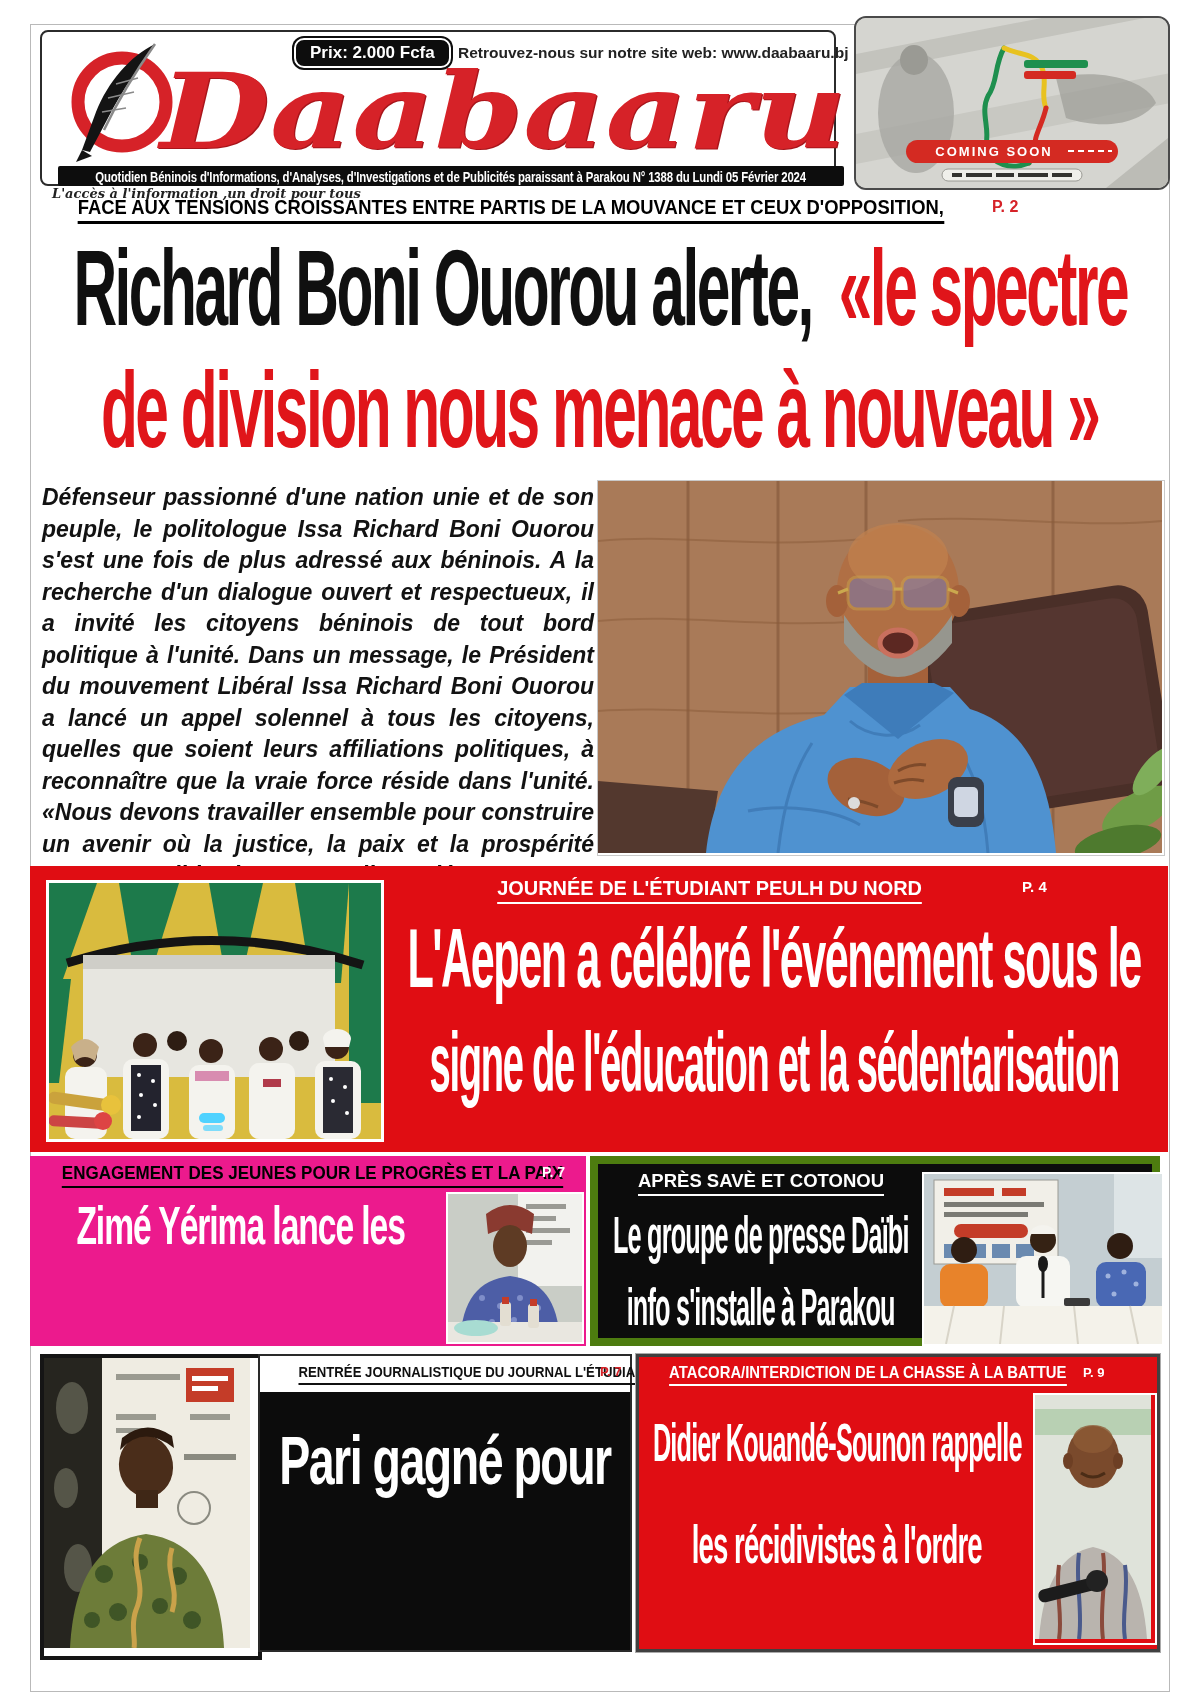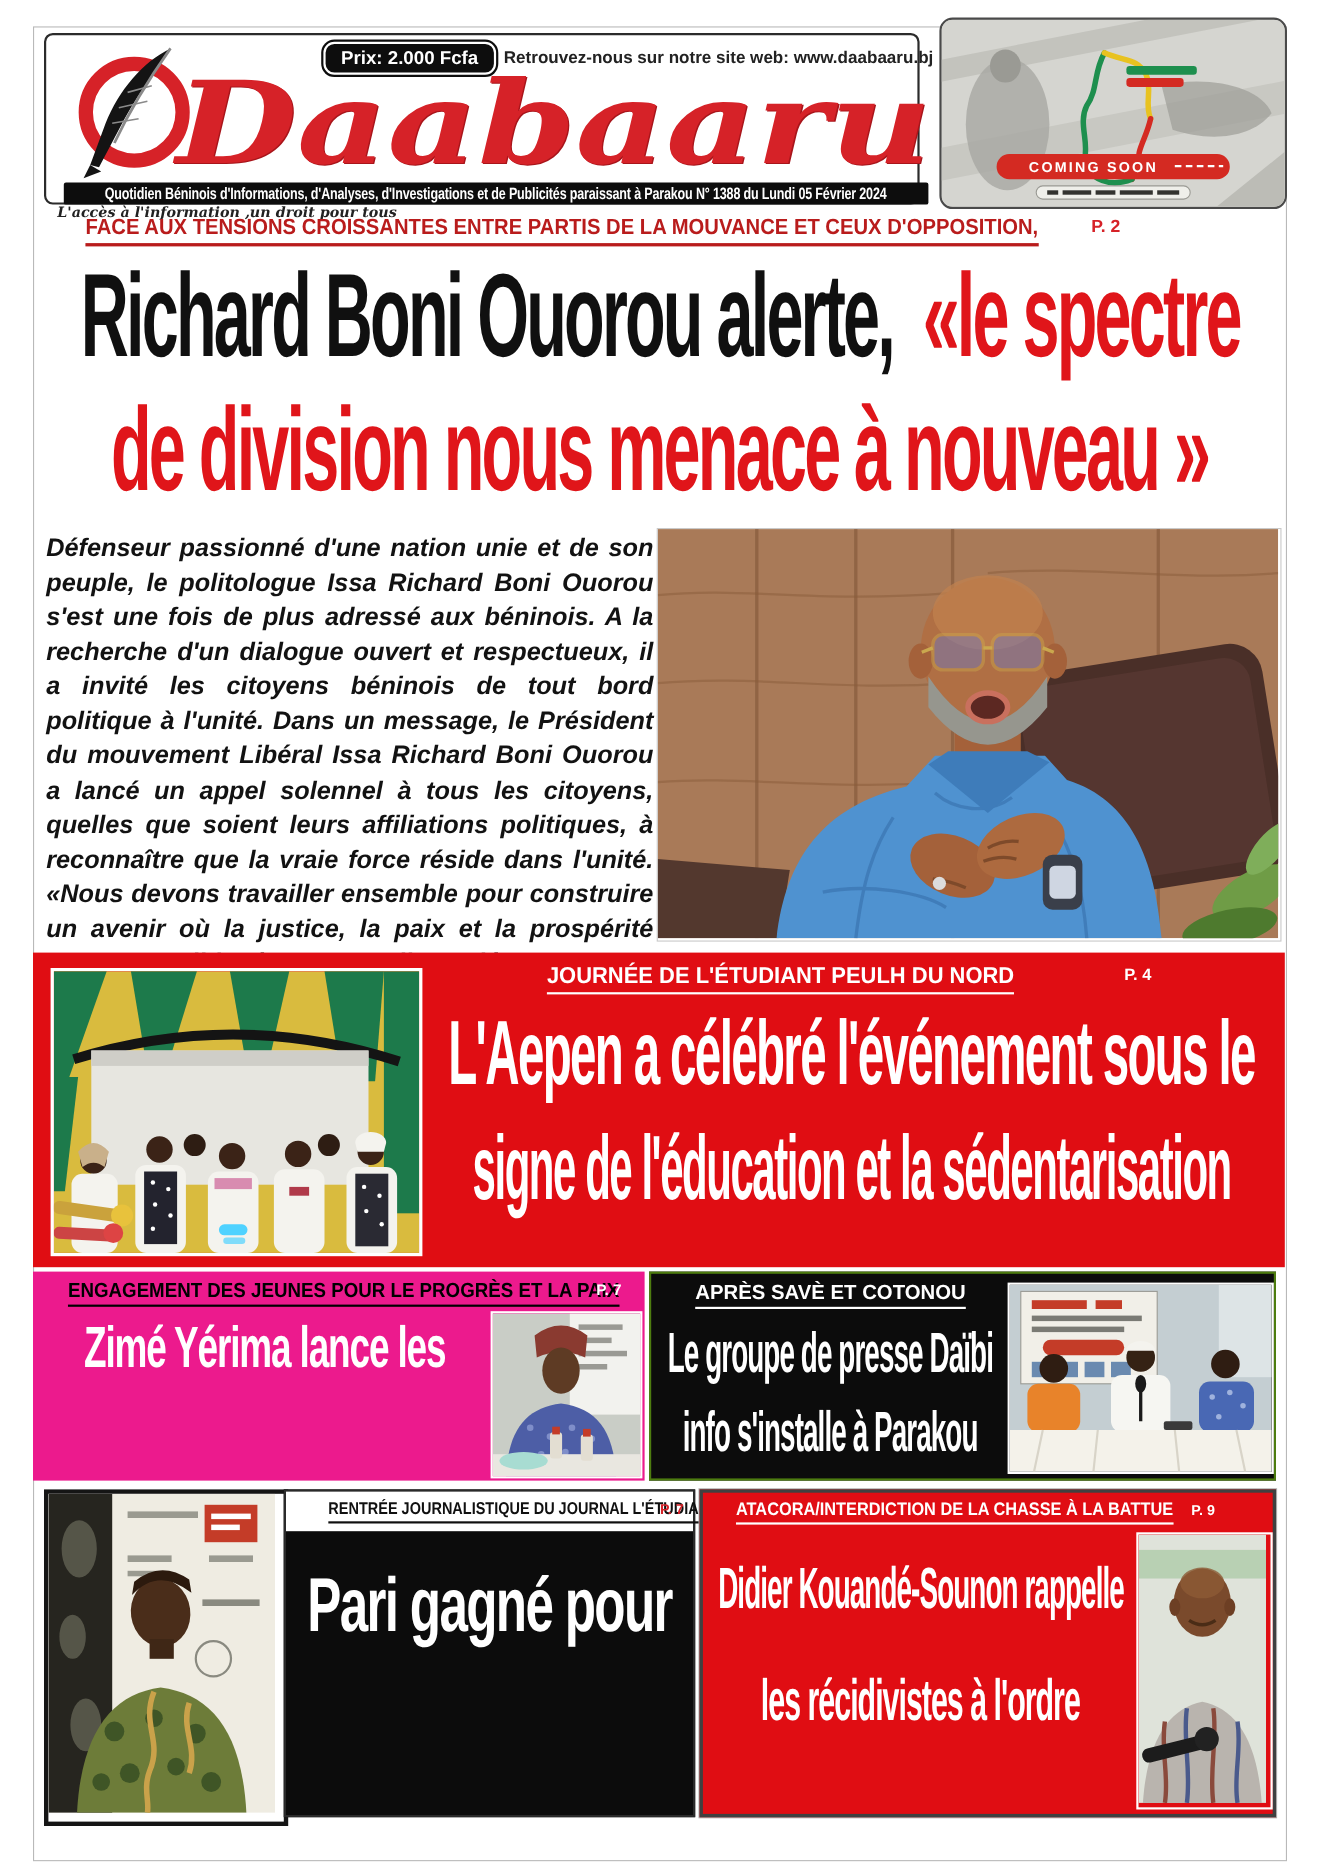--- a/index.html
+++ b/index.html
@@ -86,21 +86,21 @@
           <rect x="96" y="155" width="10" height="4"></rect>
           <rect x="110" y="155" width="26" height="4"></rect>
           <rect x="140" y="155" width="18" height="4"></rect>
           <rect x="162" y="155" width="30" height="4"></rect>
           <rect x="196" y="155" width="20" height="4"></rect>
         </g>
     </g>
   </svg>
 </div>
 
-<div class="abs kicker" style="left:40px;top:196px;width:930px;font-size:20px;color:#b91c1c;">
+<div class="abs kicker" style="left:40px;top:196px;width:930px;font-size:20px;color:#000000;">
   <span style="transform:scaleX(.92);">FACE AUX TENSIONS CROISSANTES ENTRE PARTIS DE LA MOUVANCE ET CEUX D'OPPOSITION,</span>
 </div>
 <div class="abs pageref" style="left:992px;top:198px;font-size:16px;color:#d62228;">P. 2</div>
 
 <div class="abs hl-line" style="left:0;top:228px;width:1200px;height:120px;">
   <span class="cond" style="--sx:.63;--sy:1.12;--ls:-4px;font-size:96px;">
     <span class="c-black">Richard Boni Ouorou alerte,</span>
     <span class="c-red" style="margin-left:20px;">«le spectre</span>
   </span>
 </div>
@@ -291,21 +291,21 @@
       <g>
         <rect x="52" y="108" width="11" height="24" rx="3" fill="#e3ded2"></rect>
           <rect x="54" y="103" width="7" height="7" fill="#c43c28"></rect>
         <rect x="80" y="110" width="11" height="24" rx="3" fill="#e3ded2"></rect>
           <rect x="82" y="105" width="7" height="7" fill="#c43c28"></rect>
       </g>
     </svg>
   </div>
 </div>
 
-<div class="abs card" style="left:590px;top:1156px;width:570px;height:190px;background:#0c0c0c;border:2px solid #4d7c0f;">
+<div class="abs card" style="left:590px;top:1156px;width:570px;height:190px;background:#0c0c0c;border:8px solid #4d7c0f;">
   <div class="abs kicker" style="left:10px;top:6px;width:306px;font-size:18.5px;color:#fff;">
     <span style="border-bottom-width:2.5px;">APRÈS SAVÈ ET COTONOU</span>
   </div>
   <div class="abs hl-line" style="left:4px;top:36px;width:318px;height:70px;">
     <span class="cond c-white" style="--sx:.55;--sy:1.12;--ls:-1.5px;font-size:46px;">Le groupe de presse Daïbi</span>
   </div>
   <div class="abs hl-line" style="left:4px;top:108px;width:318px;height:70px;">
     <span class="cond c-white" style="--sx:.55;--sy:1.12;--ls:-1.5px;font-size:46px;">info s'installe à Parakou</span>
   </div>
   <div class="abs" style="left:324px;top:8px;width:238px;height:170px;border:2px solid #fff;">

